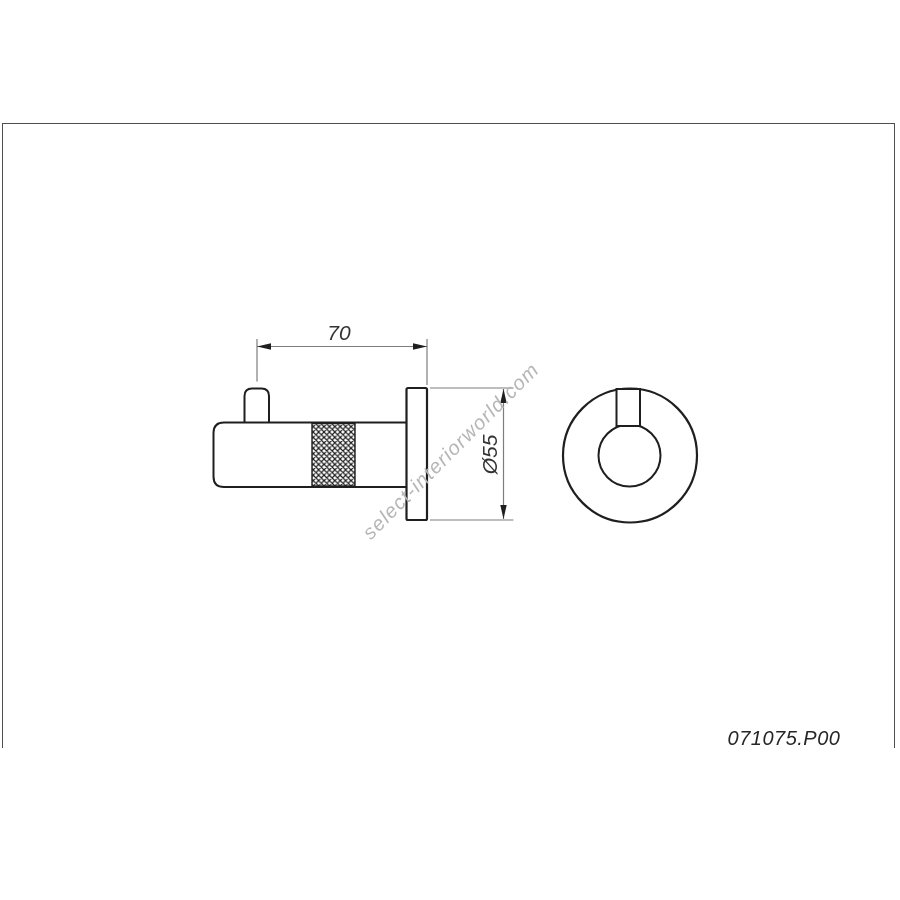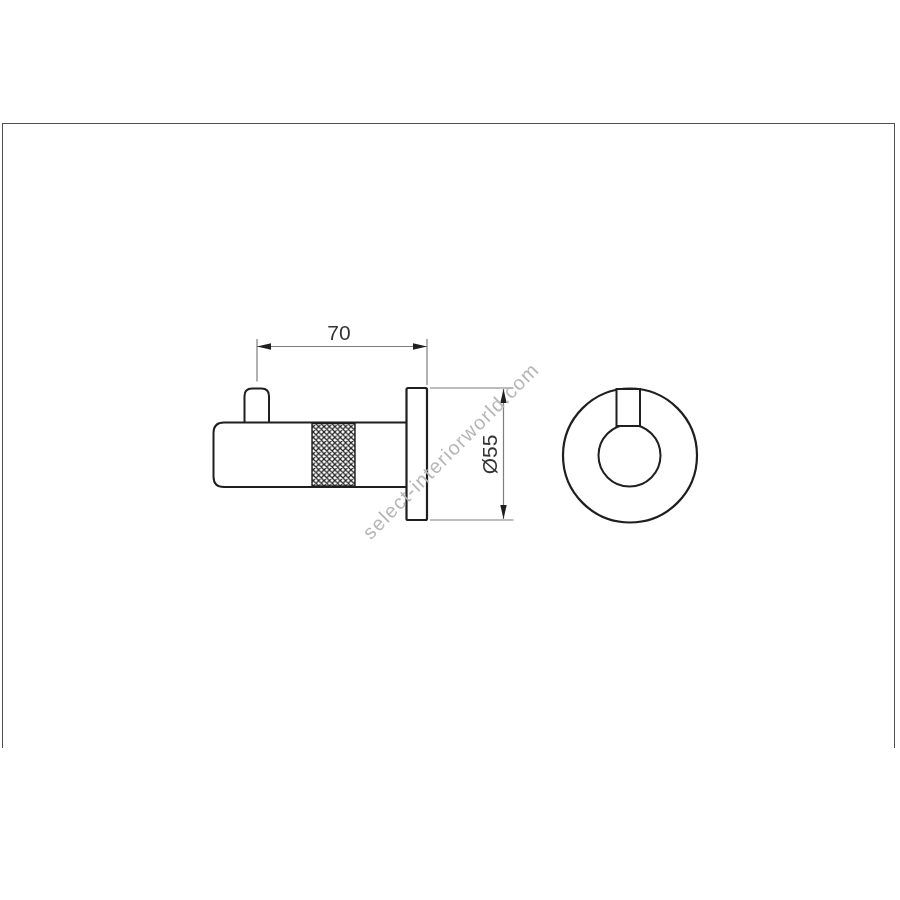--- a/index.html
+++ b/index.html
@@ -7,20 +7,21 @@
     padding: 0;
     background: #ffffff;
     font-family: "Liberation Sans", sans-serif;
   }
   .canvas {
     position: relative;
     width: 900px;
     height: 748px;
     background: #ffffff;
     overflow: hidden;
+    font-style: italic;
   }
   .frame {
     position: absolute;
     left: 2px;
     top: 123px;
     width: 893px;
     height: 648px;
     border: 1.5px solid #4f4f4f;
     box-sizing: border-box;
     background: #ffffff;
@@ -107,14 +108,15 @@
 
     <g>
       <circle cx="630" cy="455.5" r="67" fill="#ffffff" stroke="#1f1f1f" stroke-width="2.2"></circle>
       <circle cx="629.5" cy="455.5" r="31" fill="#ffffff" stroke="#1f1f1f" stroke-width="2"></circle>
       <rect x="616.5" y="389" width="23.5" height="37" fill="#ffffff" stroke="#1f1f1f" stroke-width="2"></rect>
     </g>
   </svg>
 
   <div class="watermark">select-interiorworld.com</div>
 
+  <div class="part-number">071075.P00</div>
 
 </div>
 
 </body></html>

